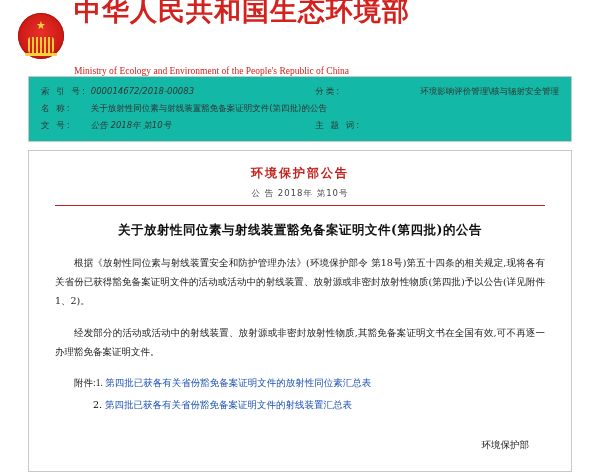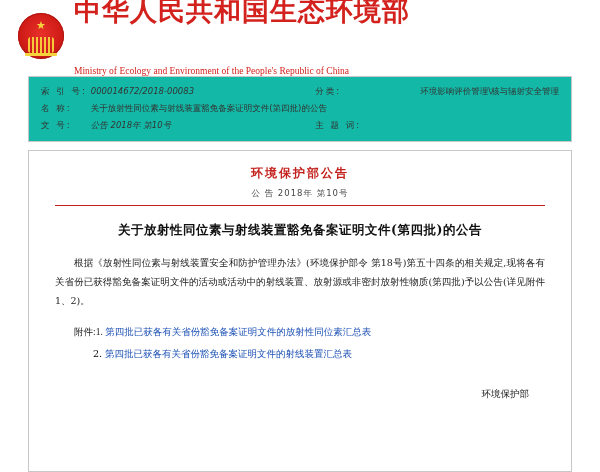--- a/index.html
+++ b/index.html
@@ -242,20 +242,21 @@
   </div>
 
   <div class="doc">
     <div class="doc-head">环境保护部公告</div>
     <div class="doc-no">公 告  2018年  第10号</div>
     <div class="redline"></div>
 
     <div class="doc-title">关于放射性同位素与射线装置豁免备案证明文件(第四批)的公告</div>
 
     <div class="para">根据《放射性同位素与射线装置安全和防护管理办法》(环境保护部令 第18号)第五十四条的相关规定,现将各有关省份已获得豁免备案证明文件的活动或活动中的射线装置、放射源或非密封放射性物质(第四批)予以公告(详见附件1、2)。</div>
+    <div class="para">经发部分的活动或活动中的射线装置、放射源或非密封放射性物质,其豁免备案证明文书在全国有效,可不再逐一办理豁免备案证明文件。</div>
 
     <div class="attach-label">
       <span>附件:1. </span><a class="attach-link" href="#">第四批已获各有关省份豁免备案证明文件的放射性同位素汇总表</a>
     </div>
     <div class="attach-row2">
       <span>2. </span><a class="attach-link" href="#">第四批已获各有关省份豁免备案证明文件的射线装置汇总表</a>
     </div>
 
     <div class="signature">环境保护部</div>
 

